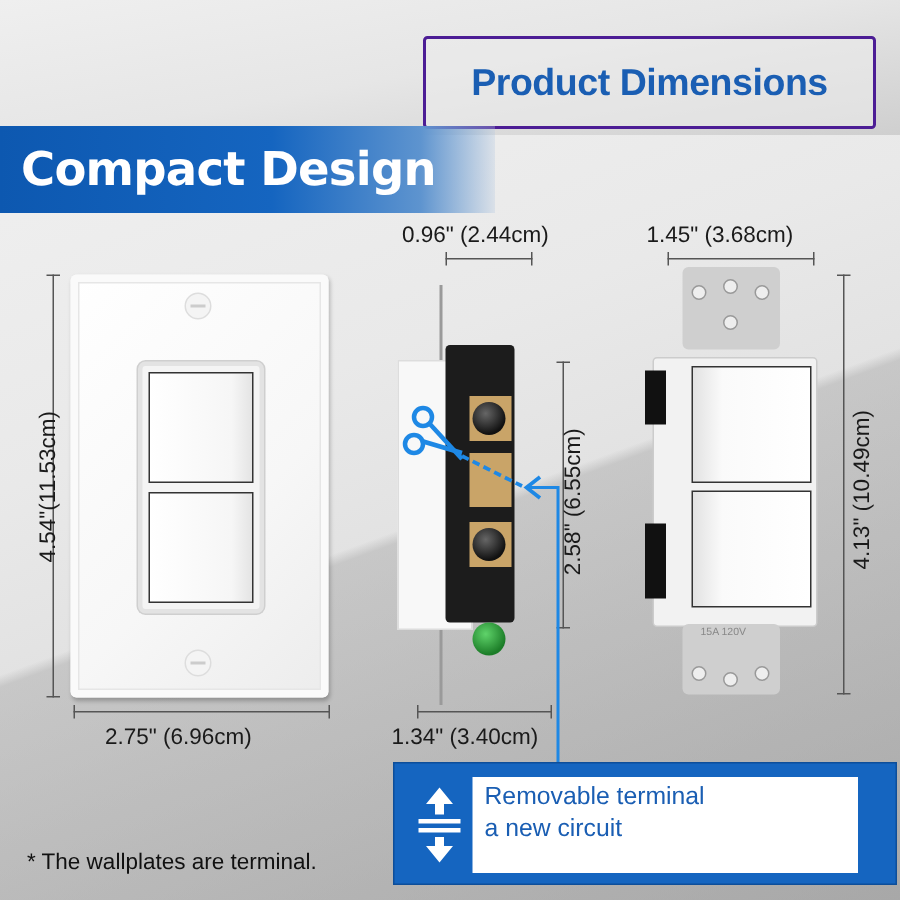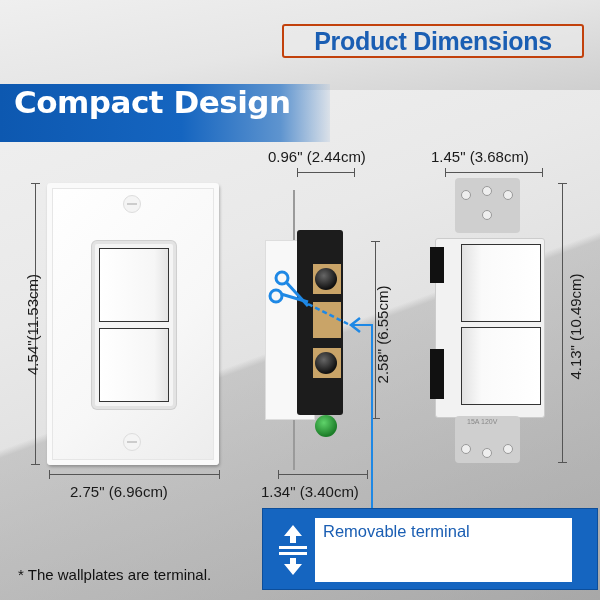--- a/index.html
+++ b/index.html
@@ -12,30 +12,30 @@
   .shade {
     position: absolute; left: 0; top: 0; width: 600px; height: 600px;
     background: linear-gradient(160deg, rgba(255,255,255,0) 55%, rgba(150,150,150,0.35) 56%, rgba(120,120,120,0.45) 100%);
     pointer-events: none;
   }
   .shade2 {
     position: absolute; left: 0; top: 0; width: 600px; height: 90px;
     background: linear-gradient(170deg, #efefef 0%, #e6e6e6 50%, #cfcfcf 100%);
   }
   .pd-box {
-    position: absolute; left: 282px; top: 24px; width: 302px; height: 34px;
-    border: 2px solid #c2410c; border-radius: 3px;
+    position: absolute; left: 282px; top: 24px; width: 302px; height: 62px;
+    border: 2px solid #4c1d95; border-radius: 3px;
     background: rgba(235,235,235,0.6);
     display: flex; align-items: center; justify-content: center;
   }
   .pd-title { color: #1a5eb3; font-weight: bold; font-size: 25px; letter-spacing: -0.3px; }
   .banner {
     position: absolute; left: 0; top: 84px; width: 330px; height: 58px;
     background: linear-gradient(90deg, #0d58b0 0%, #1565c0 55%, #5e94cf 85%, rgba(180,200,225,0.3) 100%);
-    display: flex; align-items: flex-start; padding-left: 14px;
+    display: flex; align-items: center; padding-left: 14px;
   }
   .banner-title { color: #fff; font-weight: 900; font-size: 31px; letter-spacing: -0.5px; font-family: "DejaVu Sans", sans-serif; }
 
   .dim-text { position: absolute; color: #1a1a1a; font-size: 15px; white-space: nowrap; }
   .hline { position: absolute; height: 1px; background: #555; }
   .hline::before, .hline::after { content: ""; position: absolute; top: -4px; width: 1px; height: 9px; background: #555; }
   .hline::before { left: 0; } .hline::after { right: 0; }
   .vline { position: absolute; width: 1px; background: #555; }
   .vline::before, .vline::after { content: ""; position: absolute; left: -4px; height: 1px; width: 9px; background: #555; }
   .vline::before { top: 0; } .vline::after { bottom: 0; }
@@ -182,16 +182,17 @@
 
 <div class="callout">
   <svg class="callout-icon" viewBox="0 0 40 58">
     <polygon points="20,4 11,15 17,15 17,22 23,22 23,15 29,15" fill="#fff"></polygon>
     <rect x="6" y="25" width="28" height="3" fill="#fff"></rect>
     <rect x="6" y="31" width="28" height="3" fill="#fff"></rect>
     <polygon points="20,54 11,43 17,43 17,37 23,37 23,43 29,43" fill="#fff"></polygon>
   </svg>
   <div class="callout-box">
     <div class="callout-text">Removable terminal</div>
+    <div class="callout-text">a new circuit</div>
   </div>
 </div>
 
 <div class="note">* The wallplates are terminal.</div>
 
 </body></html>

